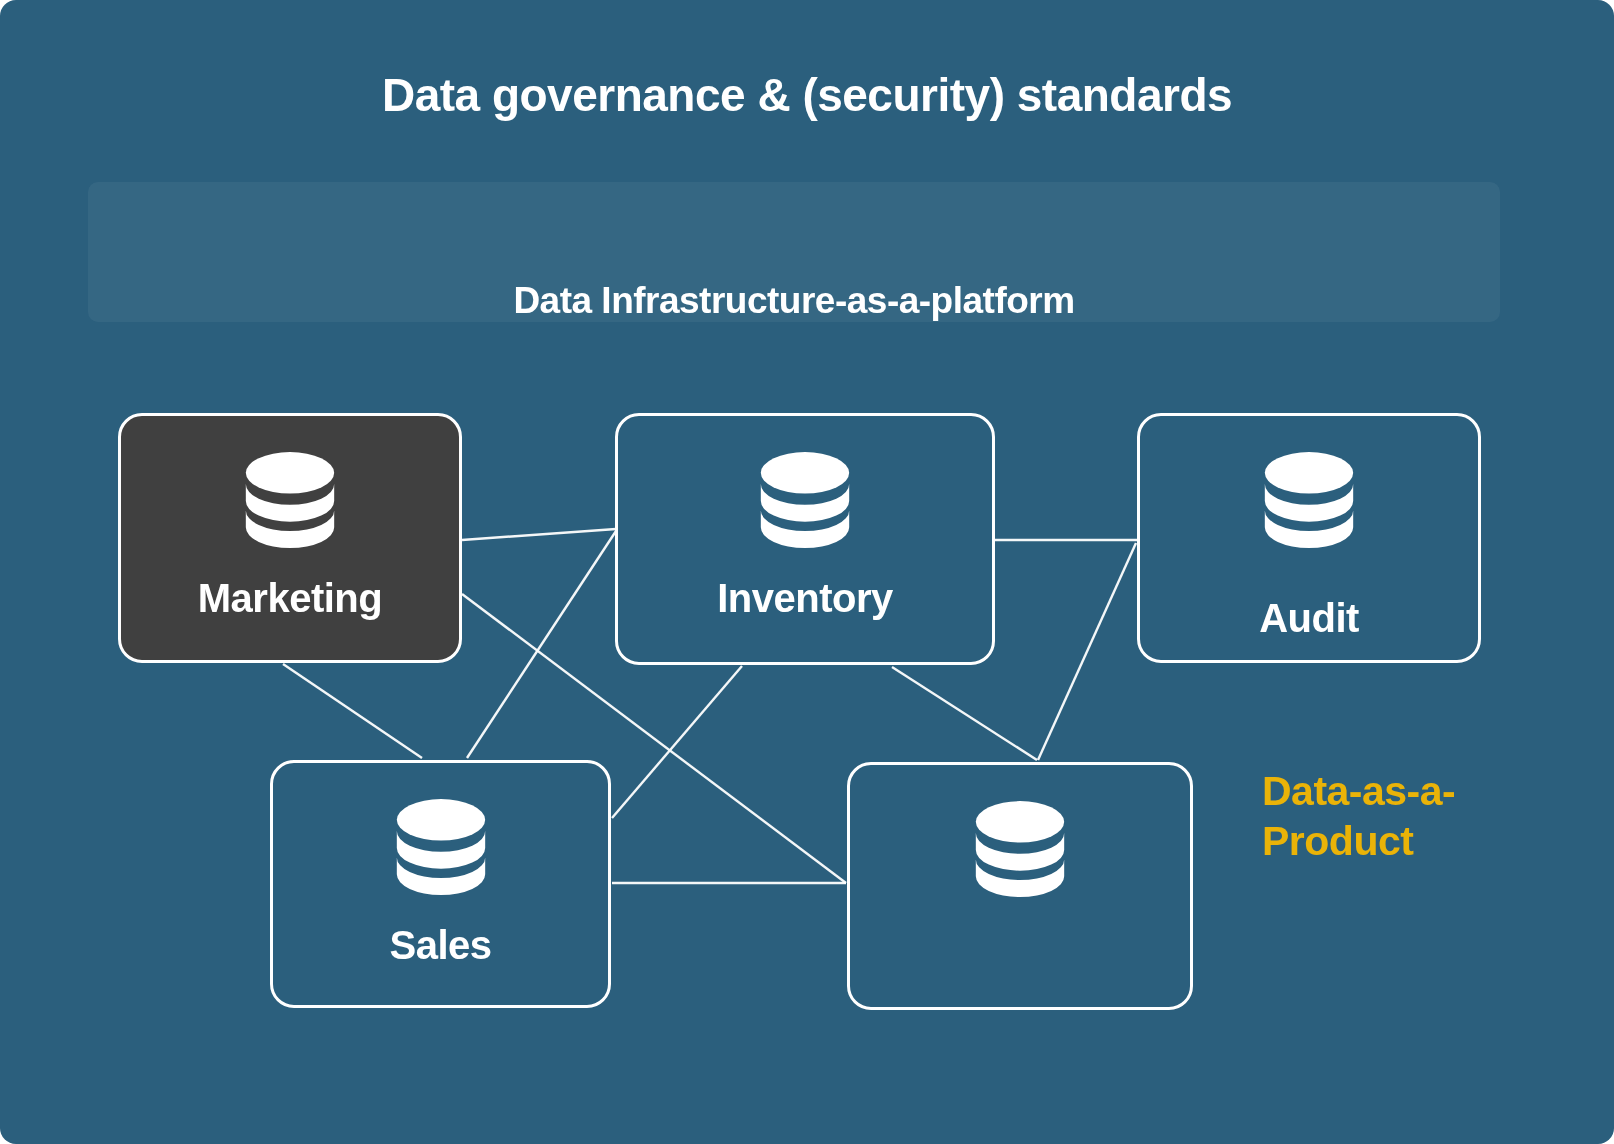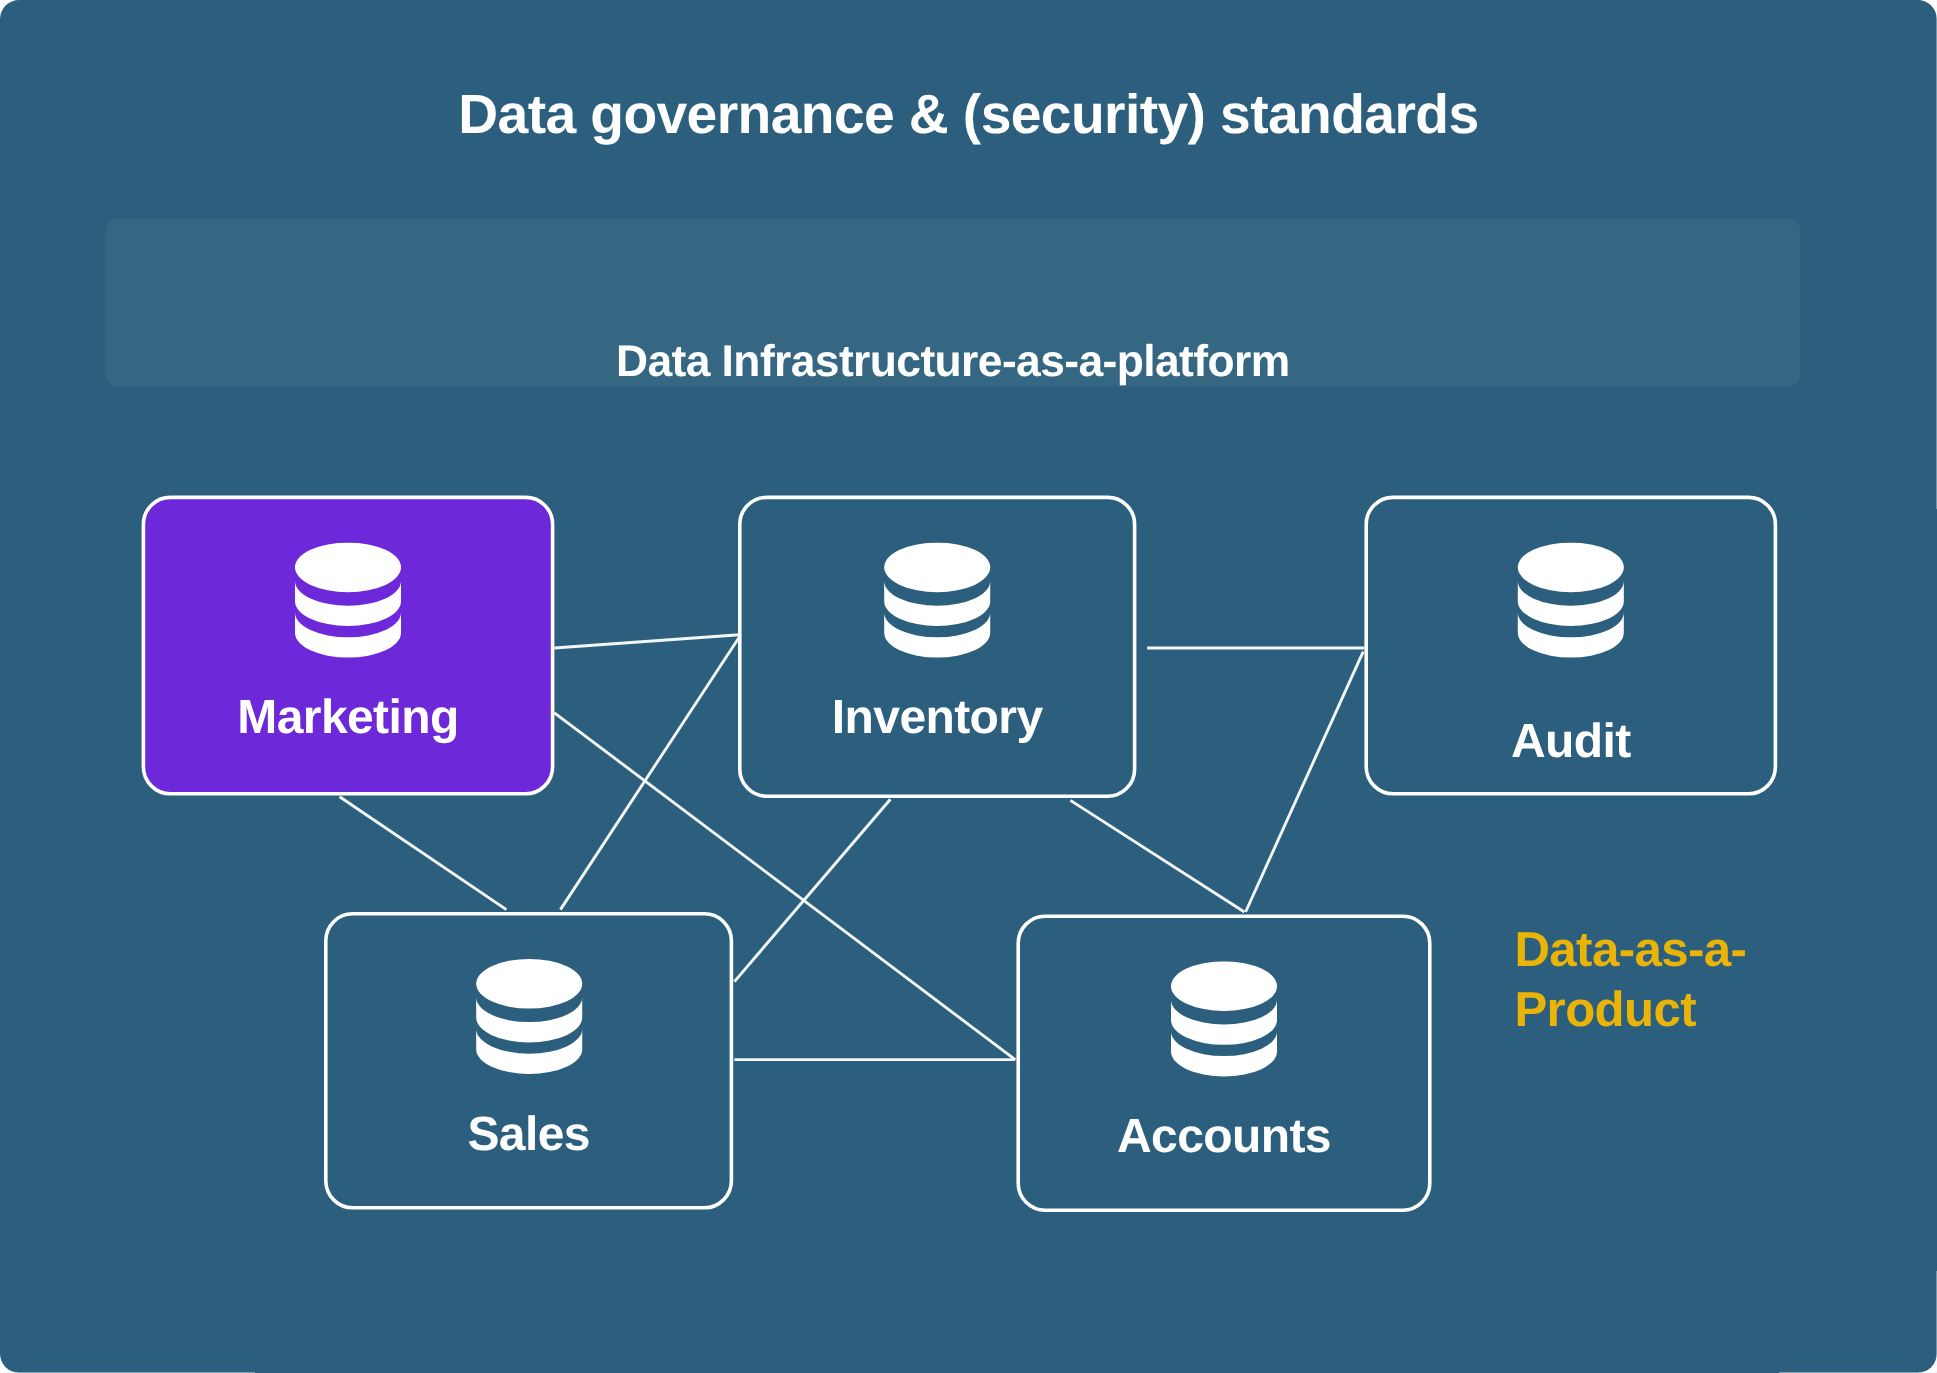--- a/index.html
+++ b/index.html
@@ -102,30 +102,30 @@
       <line x1="616" y1="531" x2="467" y2="758" stroke="#FFFFFF" stroke-width="2.4" stroke-opacity="0.95"></line>
       <line x1="283" y1="664" x2="422" y2="758" stroke="#FFFFFF" stroke-width="2.4" stroke-opacity="0.95"></line>
       <line x1="462" y1="594" x2="846" y2="883" stroke="#FFFFFF" stroke-width="2.4" stroke-opacity="0.95"></line>
       <line x1="742" y1="666" x2="612" y2="818" stroke="#FFFFFF" stroke-width="2.4" stroke-opacity="0.95"></line>
       <line x1="892" y1="667" x2="1037" y2="760" stroke="#FFFFFF" stroke-width="2.4" stroke-opacity="0.95"></line>
       <line x1="1136" y1="543" x2="1038" y2="760" stroke="#FFFFFF" stroke-width="2.4" stroke-opacity="0.95"></line>
       <line x1="956" y1="540" x2="1137" y2="540" stroke="#FFFFFF" stroke-width="2.4" stroke-opacity="0.95"></line>
       <line x1="612" y1="883" x2="846" y2="883" stroke="#FFFFFF" stroke-width="2.4" stroke-opacity="0.95"></line>
     </svg>
 
-  <div class="node" style="left: 118px; top: 413px; width: 344px; height: 250px; background: #6d28d9; border-color: rgb(255, 255, 255);">
+  <div class="node" style="left: 118px; top: 413px; width: 344px; height: 250px; background: #404040; border-color: rgb(255, 255, 255);">
     <svg class="db-icon" viewBox="0 0 100 104">
       <ellipse cx="50" cy="22" rx="47" ry="22"></ellipse>
       <path d="M3 34 A47 22 0 0 0 97 34 L97 52 A47 22 0 0 1 3 52 Z"></path>
       <path d="M3 62 A47 22 0 0 0 97 62 L97 80 A47 22 0 0 1 3 80 Z"></path>
     </svg>
     <div class="node-label">Marketing</div>
   </div>
 
-  <div class="node" style="left: 615px; top: 413px; width: 332px; height: 252px; background: rgb(43, 95, 125); border-color: rgb(255, 255, 255);">
+  <div class="node" style="left: 615px; top: 413px; width: 380px; height: 252px; background: rgb(43, 95, 125); border-color: rgb(255, 255, 255);">
     <svg class="db-icon" viewBox="0 0 100 104">
       <ellipse cx="50" cy="22" rx="47" ry="22"></ellipse>
       <path d="M3 34 A47 22 0 0 0 97 34 L97 52 A47 22 0 0 1 3 52 Z"></path>
       <path d="M3 62 A47 22 0 0 0 97 62 L97 80 A47 22 0 0 1 3 80 Z"></path>
     </svg>
     <div class="node-label">Inventory</div>
   </div>
 
   <div class="node" style="left: 1137px; top: 413px; width: 344px; height: 250px; background: rgb(43, 95, 125); border-color: rgb(255, 255, 255); gap: 20px;">
     <svg class="db-icon" viewBox="0 0 100 104">
@@ -144,21 +144,20 @@
     </svg>
     <div class="node-label">Sales</div>
   </div>
 
   <div class="node" style="left: 847px; top: 762px; width: 346px; height: 248px; background: rgb(43, 95, 125); border-color: rgb(255, 255, 255);">
     <svg class="db-icon" viewBox="0 0 100 104">
       <ellipse cx="50" cy="22" rx="47" ry="22"></ellipse>
       <path d="M3 34 A47 22 0 0 0 97 34 L97 52 A47 22 0 0 1 3 52 Z"></path>
       <path d="M3 62 A47 22 0 0 0 97 62 L97 80 A47 22 0 0 1 3 80 Z"></path>
     </svg>
-    <div class="node-label">Accounts</div>
   </div>
 
   <div class="side-label">
     <div>Data-as-a-</div>
     <div>Product</div>
   </div>
 
 </div>
 
 </body></html>

